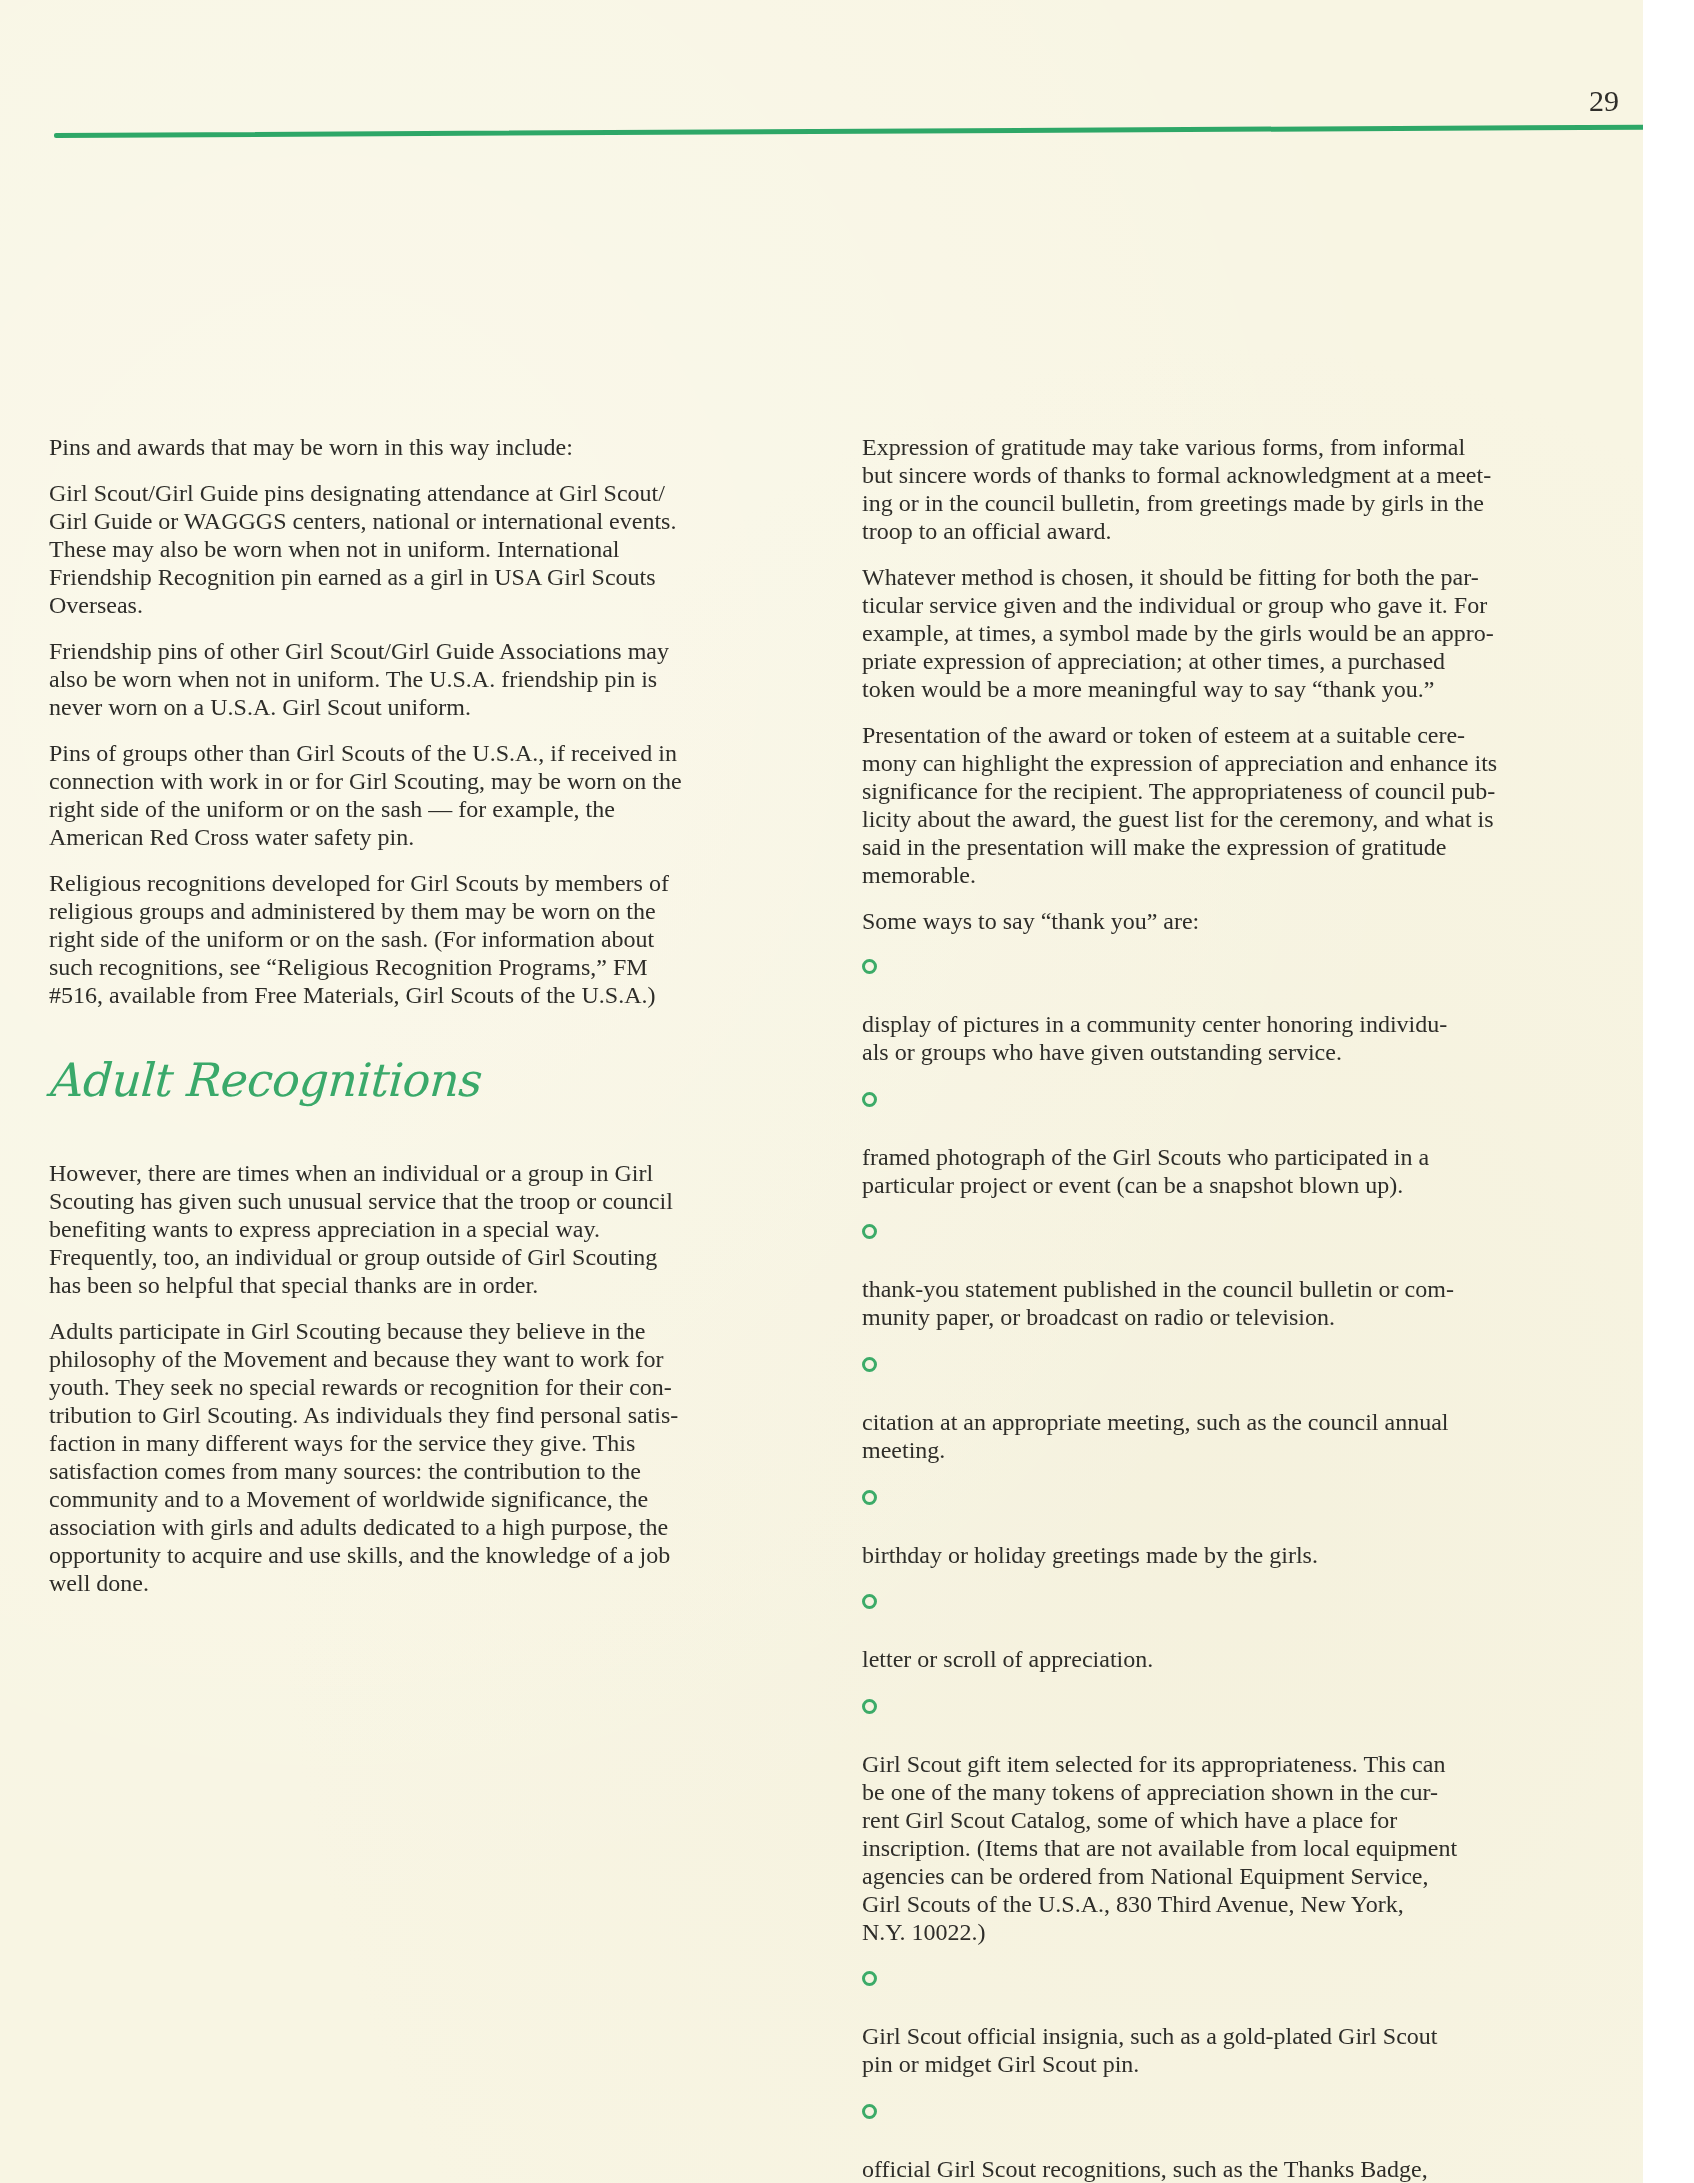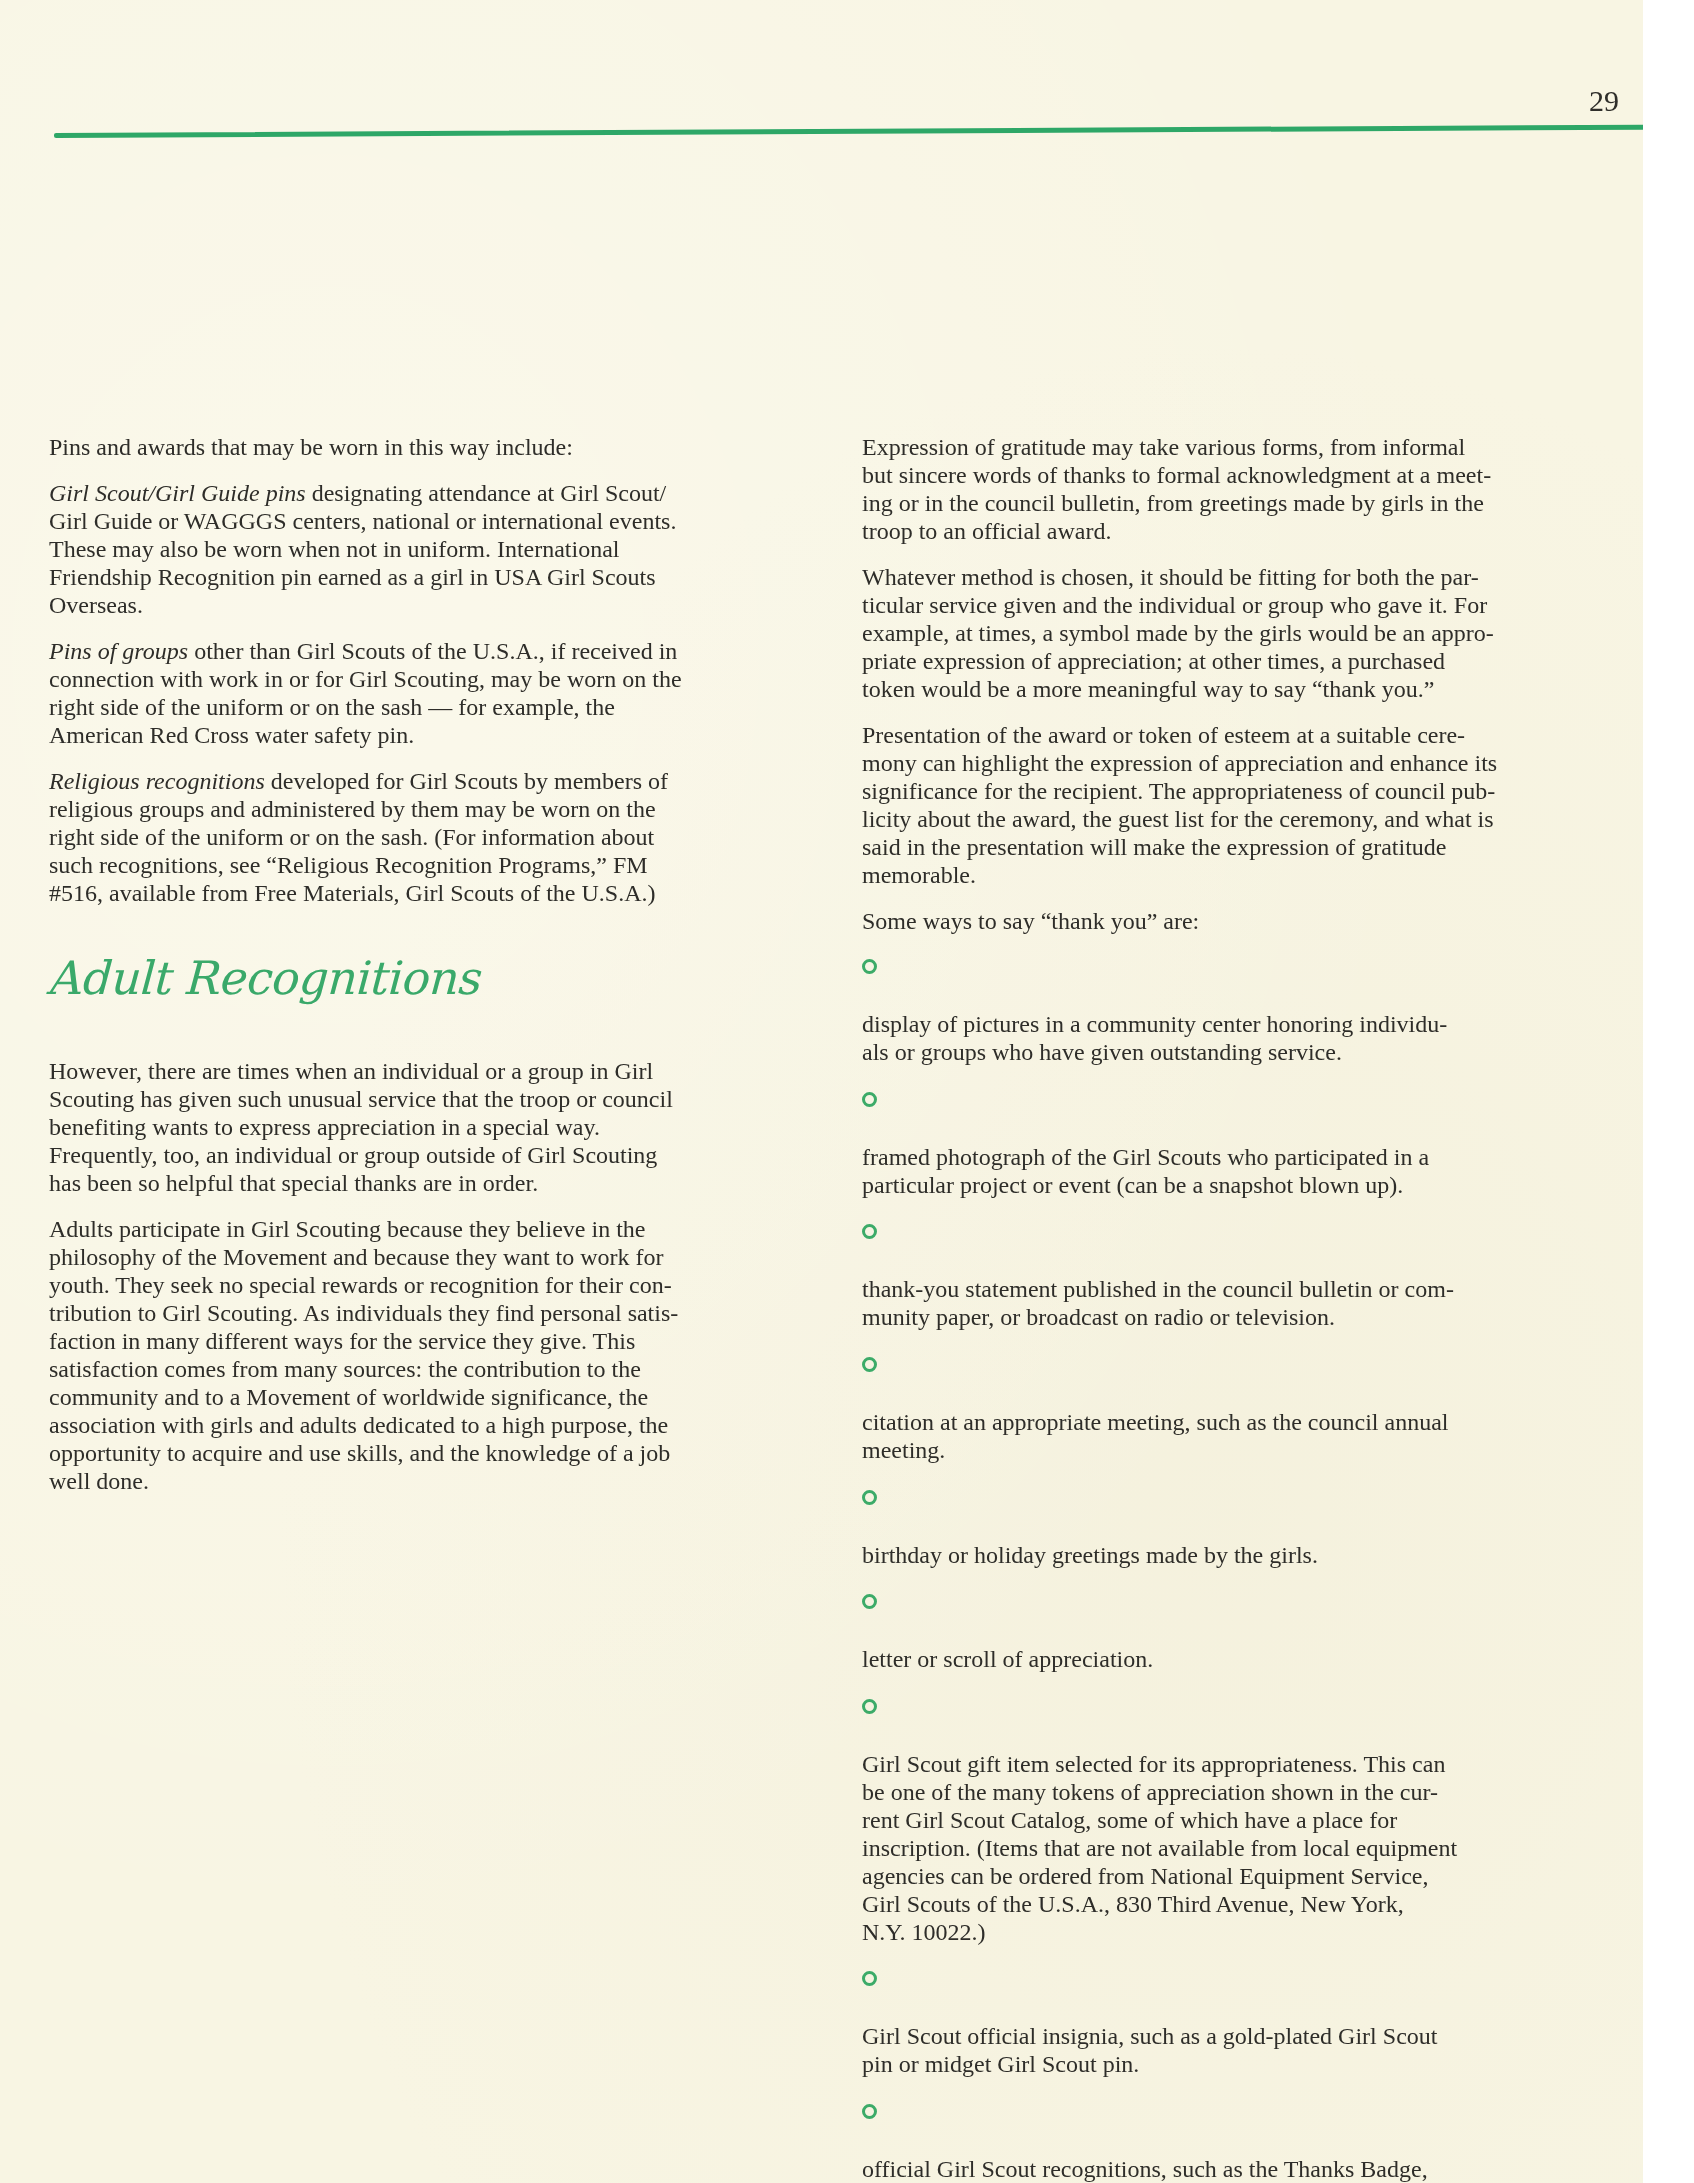--- a/index.html
+++ b/index.html
@@ -39,21 +39,21 @@
     top: 433px;
     font-size: 24px;
     line-height: 28px;
   }
   .col-left  { left: 49px;   width: 747px; }
   .col-right { left: 862px; width: 747px; font-family: Liberation Serif, serif; }
   .para {
     margin: 0 0 18px 0;
     white-space: pre-line;
   }
-  .lead { font-style: italic; }
+  .lead { }
   .script-heading {
     margin: 44px 0 51px 0;
     font-family: "DejaVu Serif", "Liberation Serif", serif;
     font-style: italic;
     font-weight: normal;
     font-size: 46px;
     line-height: 55px;
     letter-spacing: -0.7px;
     color: #3aa96a;
     transform: skewX(-4deg);
@@ -95,20 +95,23 @@
 
   <div class="col col-left">
     <p class="para">Pins and awards that may be worn in this way include:</p>
 
     <p class="para"><span class="lead">Girl Scout/Girl Guide pins</span><span> designating attendance at Girl Scout/
 Girl Guide or WAGGGS centers, national or international events.
 These may also be worn when not in uniform. International
 Friendship Recognition pin earned as a girl in USA Girl Scouts
 Overseas.</span></p>
 
+    <p class="para"><span class="lead">Friendship pins</span><span> of other Girl Scout/Girl Guide Associations may
+also be worn when not in uniform. The U.S.A. friendship pin is
+never worn on a U.S.A. Girl Scout uniform.</span></p>
 
     <p class="para"><span class="lead">Pins of groups</span><span> other than Girl Scouts of the U.S.A., if received in
 connection with work in or for Girl Scouting, may be worn on the
 right side of the uniform or on the sash — for example, the
 American Red Cross water safety pin.</span></p>
 
     <p class="para"><span class="lead">Religious recognitions</span><span> developed for Girl Scouts by members of
 religious groups and administered by them may be worn on the
 right side of the uniform or on the sash. (For information about
 such recognitions, see “Religious Recognition Programs,” FM

